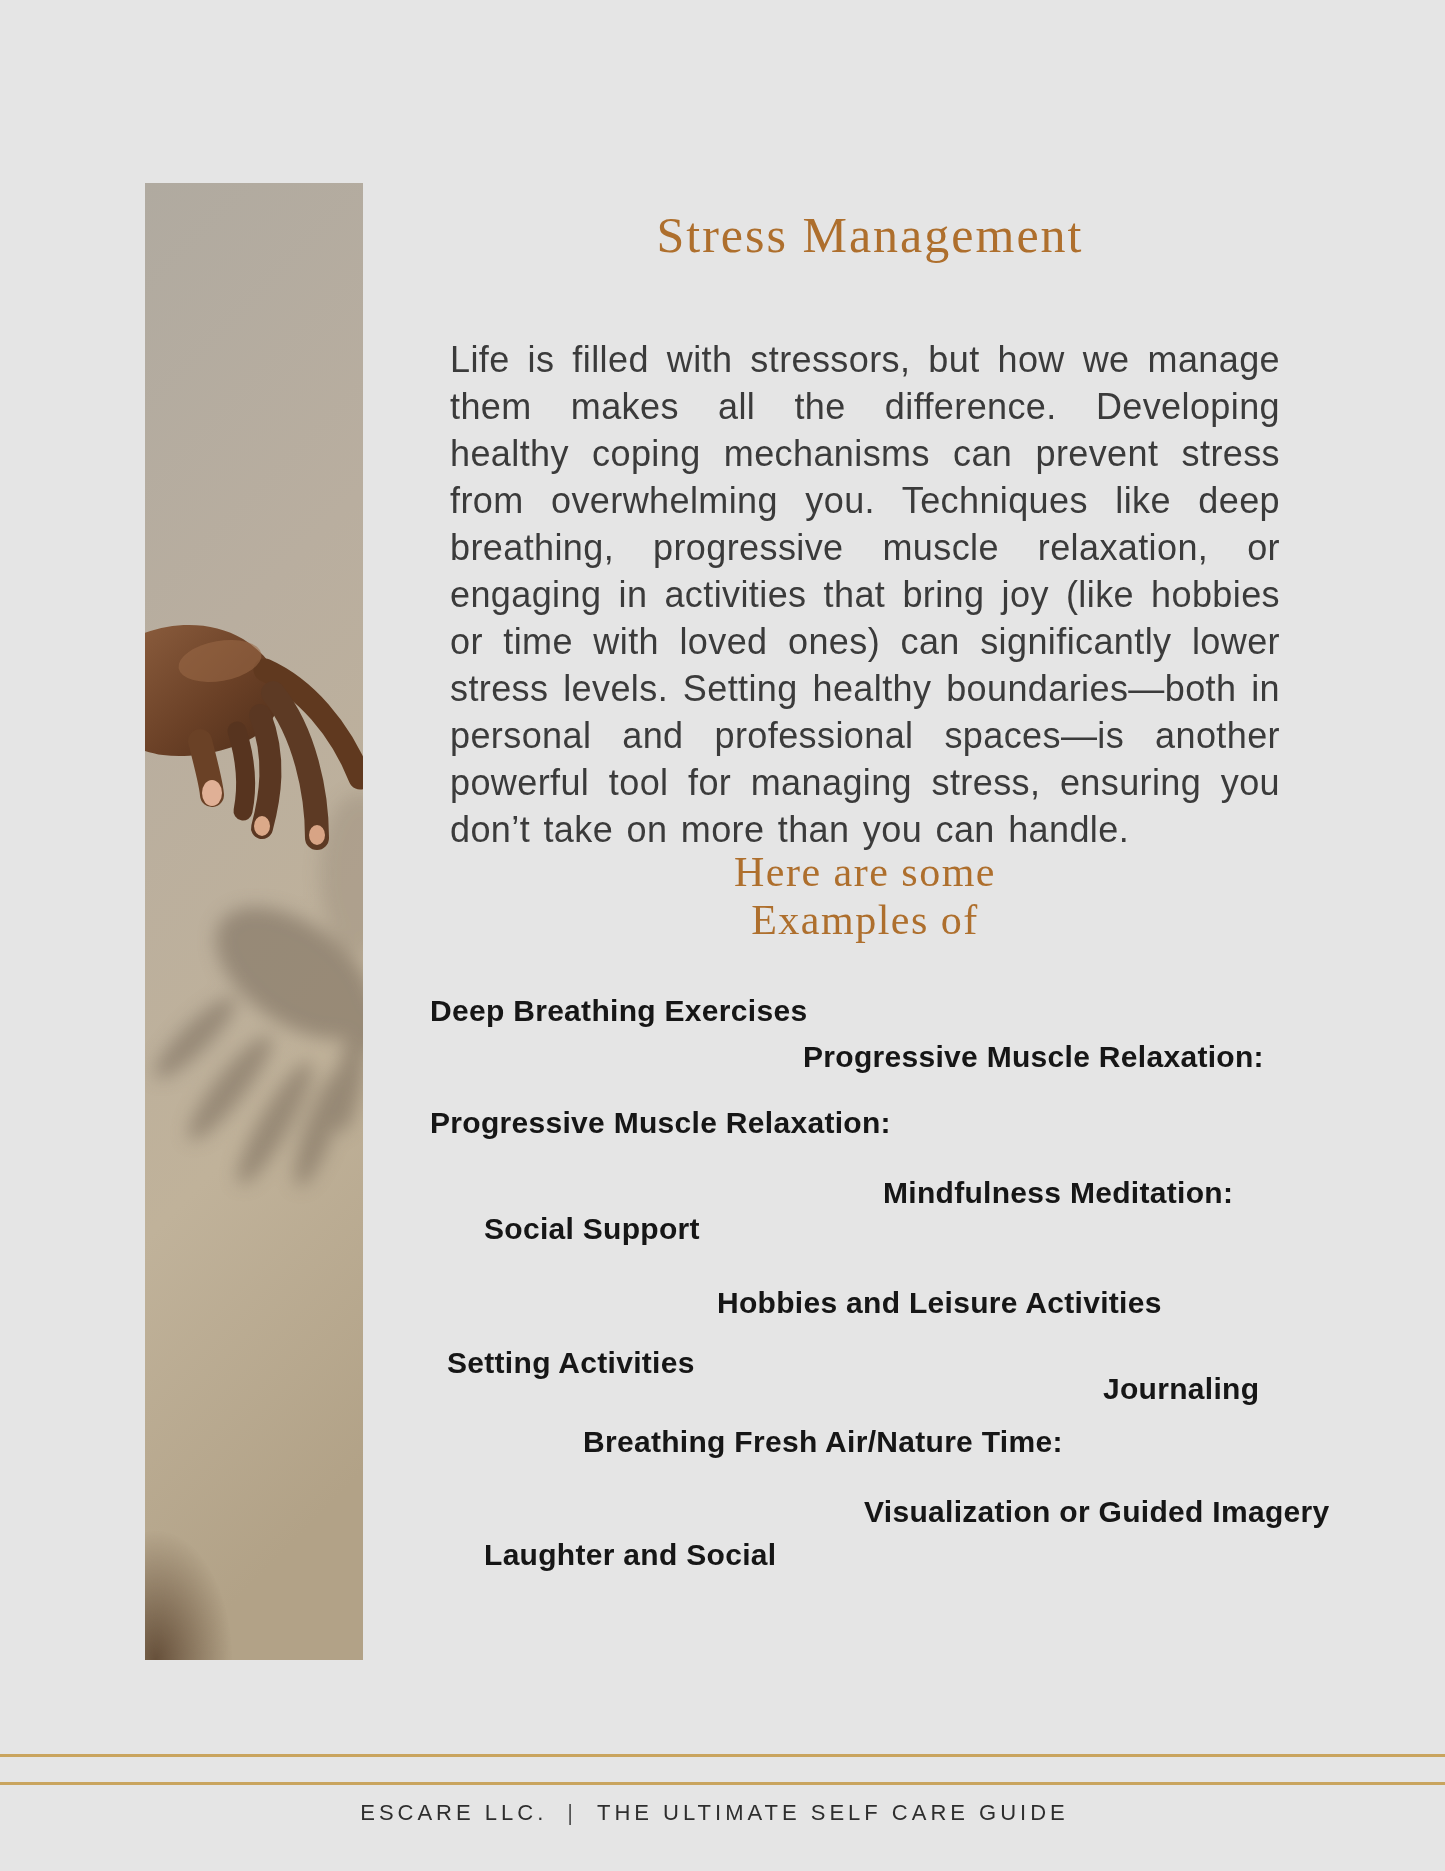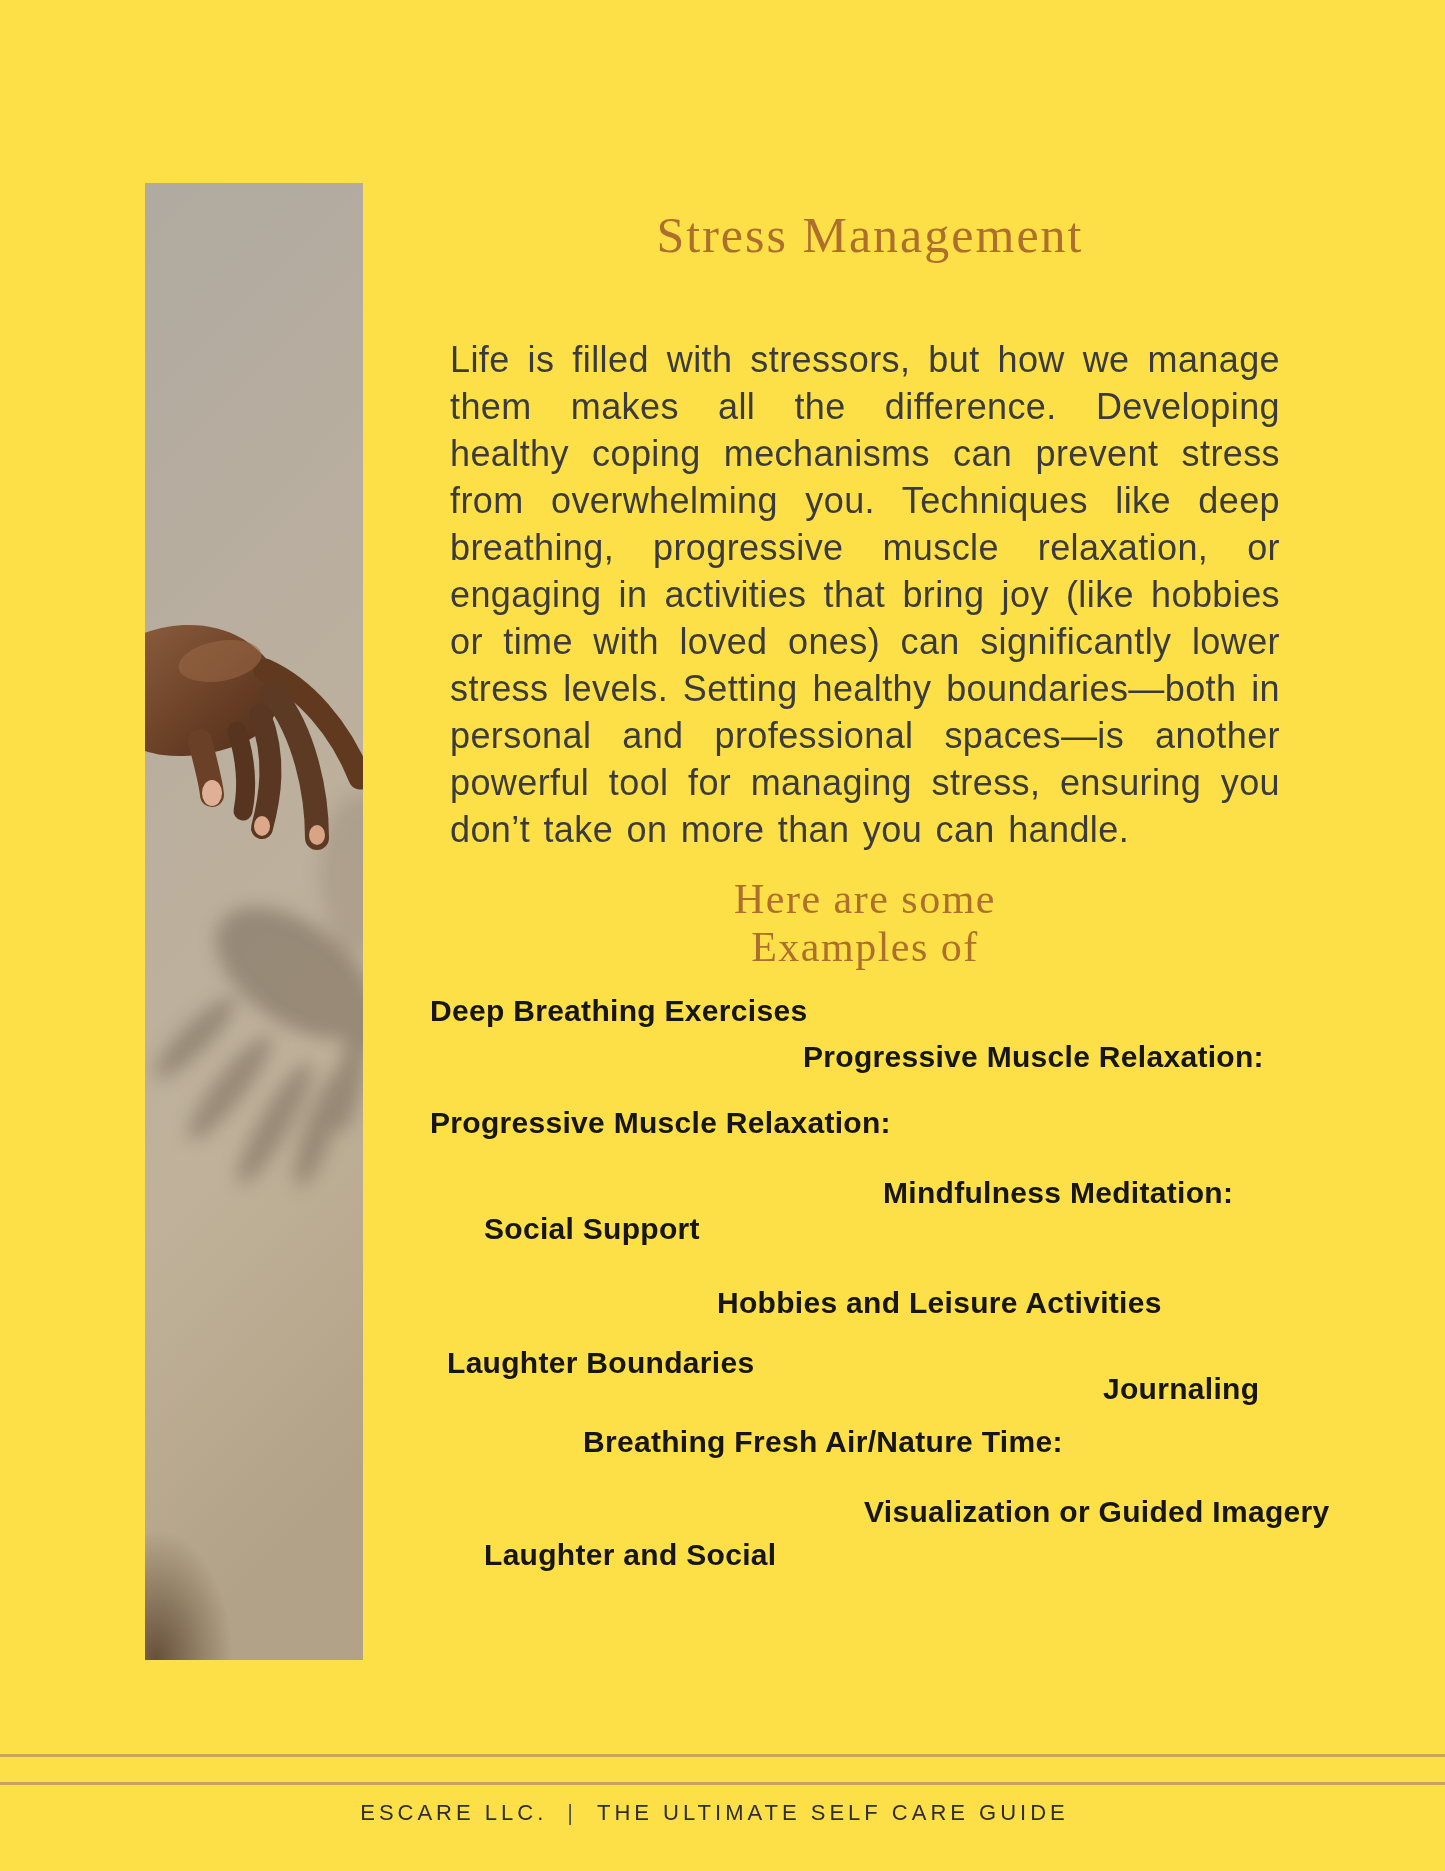--- a/index.html
+++ b/index.html
@@ -1,19 +1,19 @@
 <!DOCTYPE html>
 <html><head>
 <meta charset="utf-8">
 <style>
   html,body{margin:0;padding:0;background:#ffffff;}
   #page{
     position:relative;
     width:1445px;height:1871px;
-    background:#fde047;
+    background:#e5e5e5;
     overflow:hidden;
     font-family:"Liberation Sans", sans-serif;
   }
   
   #photo{
     position:absolute;left:145px;top:183px;width:218px;height:1477px;
     overflow:hidden;
   }
   
   #title{
@@ -33,21 +33,20 @@
     color:#3b3b3b;
   }
   
   #examples-heading{
     position:absolute;left:450px;top:848px;width:830px;
     text-align:center;
     font-family:"Liberation Serif", serif;
     font-size:42px;line-height:48px;font-weight:400;
     letter-spacing:1.5px;
     color:#ae6f2d;
-    margin-top:27px;
   }
   
   .tech{
     position:absolute;
     font-size:30px;font-weight:bold;
     letter-spacing:0.3px;
     color:#161616;
     text-decoration-thickness:3px;
     text-underline-offset:6px;
     white-space:nowrap;
@@ -150,21 +149,21 @@
     <div>Here are some</div>
     <div>Examples of</div>
   </div>
 
   <div class="tech t0">Deep Breathing Exercises</div>
   <div class="tech t1">Progressive Muscle Relaxation:</div>
   <div class="tech t2">Progressive Muscle Relaxation:</div>
   <div class="tech t3">Mindfulness Meditation:</div>
   <div class="tech t4">Social Support</div>
   <div class="tech t5">Hobbies and Leisure Activities</div>
-  <div class="tech t6">Laughter Boundaries</div>
+  <div class="tech t6">Setting Activities</div>
   <div class="tech t7">Journaling</div>
   <div class="tech t9">Visualization or Guided Imagery</div>
   <div class="tech t8">Breathing Fresh Air/Nature Time:</div>
   <div class="tech t10">Laughter and Social</div>
 
 
   <div id="rule-top" class="gold-rule"></div>
   <div id="rule-bottom" class="gold-rule"></div>
   <div id="footer-text">
     <span>ESCARE LLC.</span><span class="sep">|</span><span>THE ULTIMATE SELF CARE GUIDE</span>

